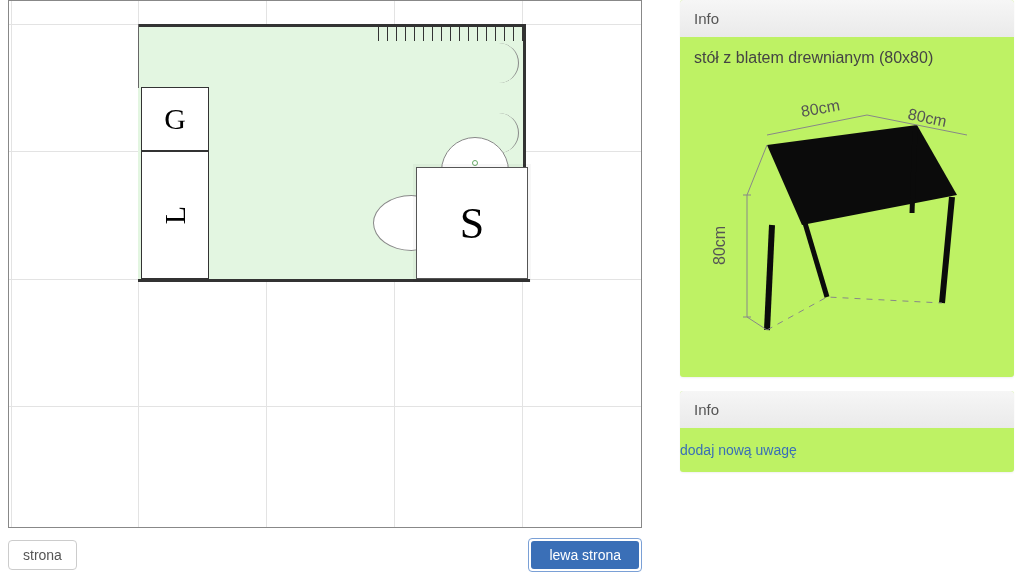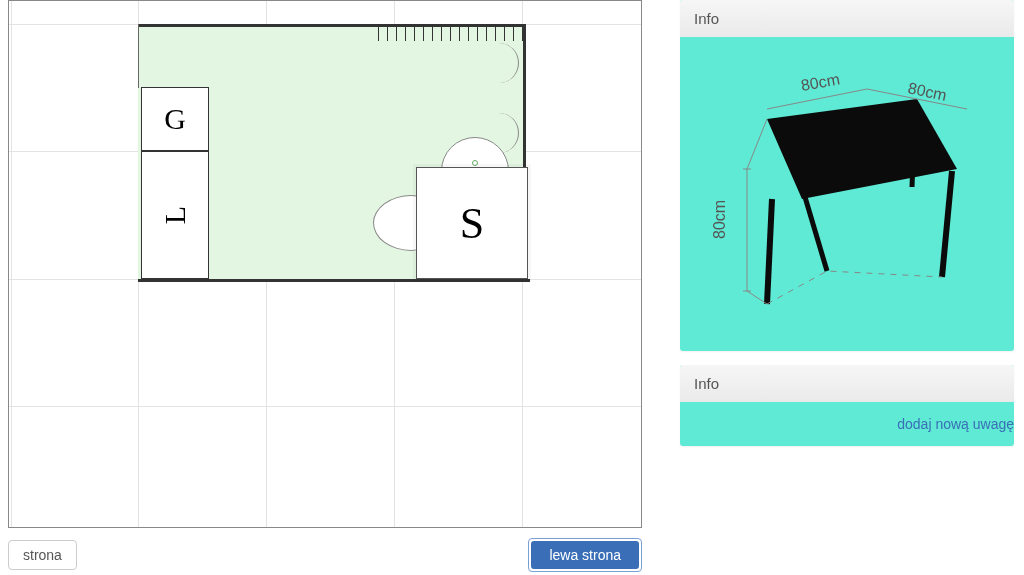--- a/index.html
+++ b/index.html
@@ -102,35 +102,35 @@
   }
   .btn-primary {
     background:#3a6fb7; color:#fff; border:none; padding:6px 18px; border-radius:3px;
     font-size:14px; cursor:pointer;
   }
   
   .side {
     flex:1; padding:0 10px 0 20px;
   }
   .panel {
-    background:#5eead4; border-radius:3px; margin-bottom:14px;
+    background:#bef264; border-radius:3px; margin-bottom:14px;
     box-shadow: 0 1px 2px rgba(0,0,0,0.06);
   }
   .panel-header {
     background: linear-gradient(#f6f6f6,#eaeaea);
     color:#555; font-size:15px; padding:10px 14px;
     border-radius:3px 3px 0 0;
   }
   .panel-body { padding:12px 14px; }
   .item-title { color:#444; font-size:16px; margin-bottom:8px; }
   .preview {
     width:100%; height:290px; display:flex; align-items:center; justify-content:center;
   }
   .link-add {
-    display:block; text-align:right; color:#3a6fb7; font-size:14px;
+    display:block; text-align:left; color:#3a6fb7; font-size:14px;
     padding:14px 0; cursor:pointer;
   }
 </style>
 </head>
 <body>
 
 <div class="main-layout">
   <div class="canvas-area">
     <div class="canvas-frame">
 
@@ -191,20 +191,21 @@
       <span class="btn-primary-wrap">
         <button class="btn-primary">lewa strona</button>
       </span>
     </div>
   </div>
 
   <div class="side">
     <div class="panel">
       <div class="panel-header">Info</div>
       <div class="panel-body">
+        <div class="item-title">stół z blatem drewnianym (80x80)</div>
         <div class="preview">
           <svg width="280" height="270" viewBox="0 0 280 270">
 
             <polygon points="60,60 210,40 250,110 95,140" fill="#0b0b0b"></polygon>
 
             <line x1="65" y1="140" x2="60" y2="245" stroke="#0b0b0b" stroke-width="6"></line>
             <line x1="98" y1="138" x2="120" y2="212" stroke="#0b0b0b" stroke-width="5"></line>
             <line x1="245" y1="112" x2="235" y2="218" stroke="#0b0b0b" stroke-width="6"></line>
             <line x1="208" y1="46" x2="205" y2="128" stroke="#0b0b0b" stroke-width="5"></line>
 

